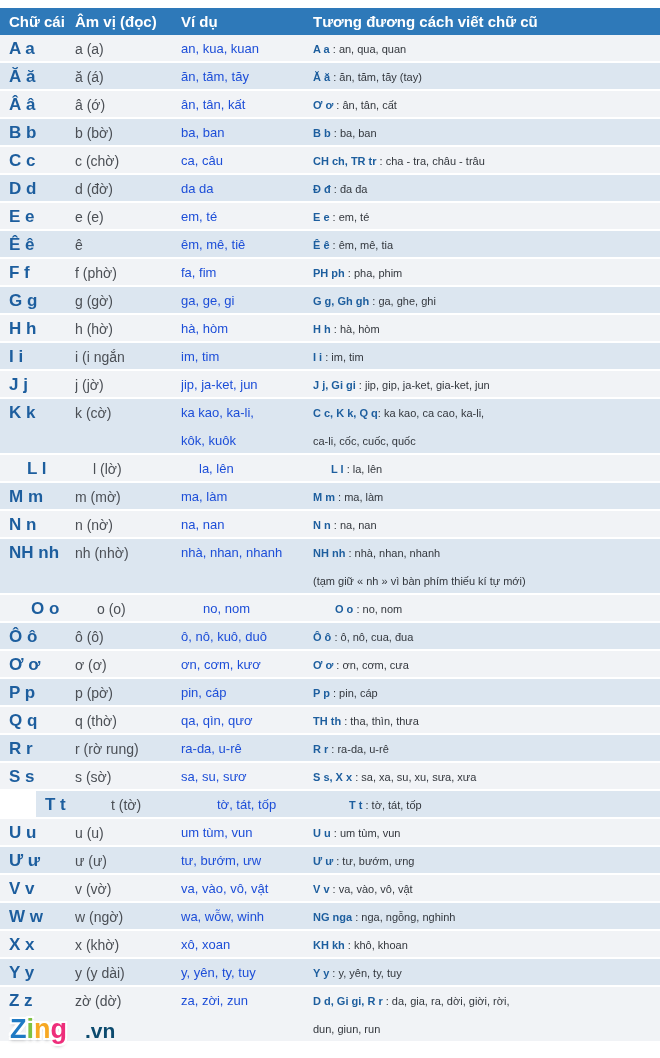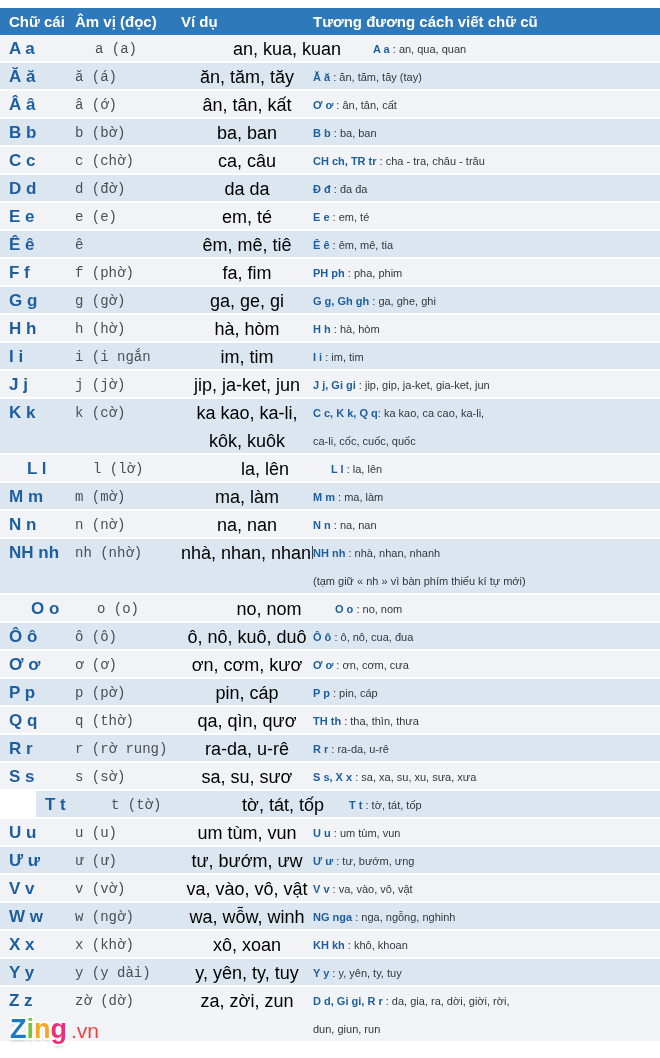--- a/index.html
+++ b/index.html
@@ -17,48 +17,48 @@
   }
   #rows .row {
     display:grid; grid-template-columns:66px 106px 132px 1fr;
     padding-left:9px; border-bottom:2px solid #ffffff;
   }
   .row.light { background:#f1f3f6; }
   .row.blue  { background:#dce6f0; }
   .cell { overflow:hidden; }
   .cell .line { line-height:28px; white-space:nowrap; }
   .c1 { font-size:17px; font-weight:bold; color:#1d5e9e; }
-  .c2 { font-size:14px;  color:#4b4f55;font-family:Liberation Mono, monospace; }
-  .c3 { font-size:18px;  color:#000000;text-align:center; }
+  .c2 { font-size:14px;  color:#4b4f55; }
+  .c3 { font-size:13px;  color:#1d4ed8; }
   .c4 { font-size:11px; color:#33373d; }
   .c4 .blue-prefix { color:#1d5e9e; font-weight:bold; }
   .logo {
     position:absolute; left:10px; top:1012px;
     font-weight:bold; font-size:27px; line-height:34px; white-space:nowrap;
   }
   .logo .ch {
     text-shadow:-2px -2px 0 #fff, 2px -2px 0 #fff, -2px 2px 0 #fff, 2px 2px 0 #fff,
                  0 3px 3px rgba(120,120,120,0.35);
   }
-  .logo .vn { font-size:21px; font-weight:normal; color:#ef4444; margin-left:4px; }
+  .logo .vn { font-size:21px; font-weight:bold; color:#0c4a6e; margin-left:18px; }
 </style>
 </head>
 <body>
 
 <div class="page">
 
   <div class="thead">
     <div class="hc">Chữ cái</div>
     <div class="hc">Âm vị (đọc)</div>
     <div class="hc">Ví dụ</div>
     <div class="hc">Tương đương cách viết chữ cũ</div>
   </div>
 
   <div id="rows">
-      <div class="row light" style="height: 26px; gap: 20px;">
+      <div class="row light" style="height: 26px;">
         <div class="cell c1">
           <div class="line">A a</div>
         </div>
         <div class="cell c2">
           <div class="line">a (a)</div>
         </div>
         <div class="cell c3">
           <div class="line">an, kua, kuan</div>
         </div>
         <div class="cell c4">

